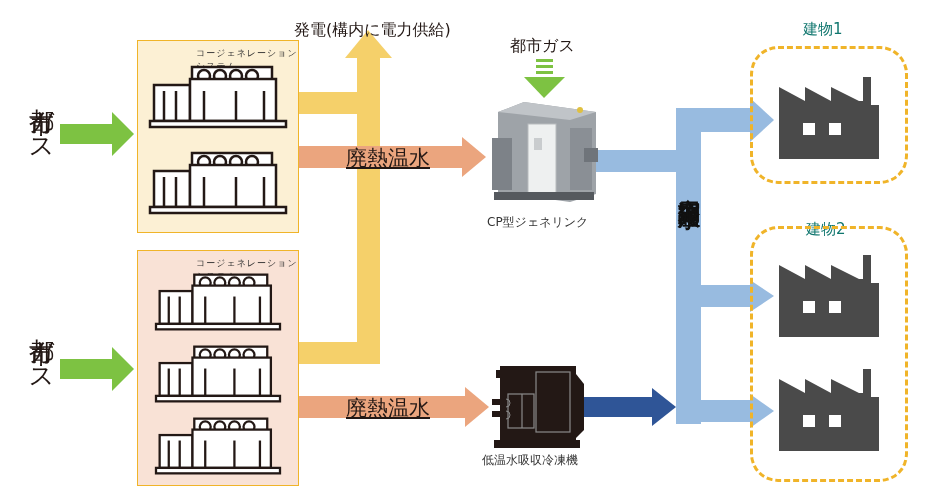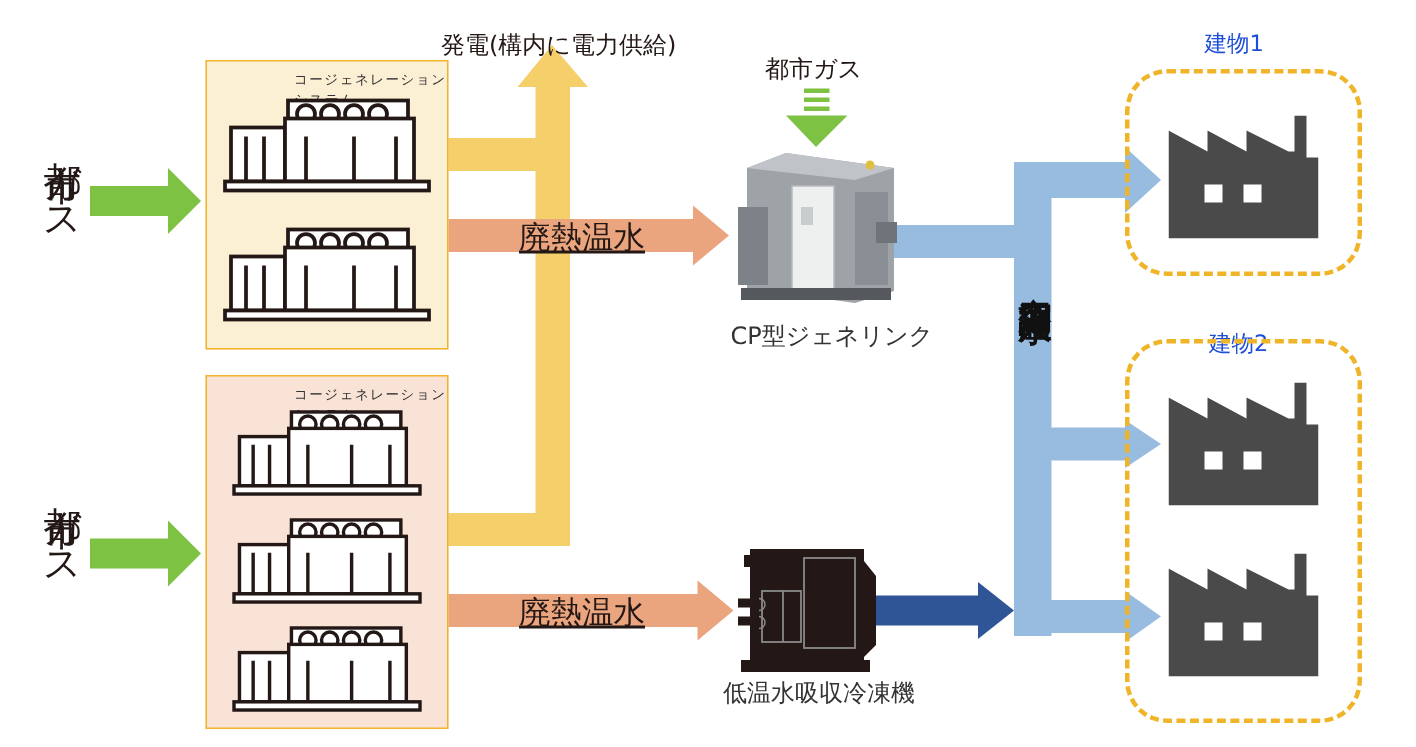--- a/index.html
+++ b/index.html
@@ -3,22 +3,22 @@
 <meta charset="utf-8">
 <style>
   html,body{margin:0;padding:0;background:#ffffff;}
   body{width:944px;height:498px;position:relative;overflow:hidden;font-family:"DejaVu Sans","Liberation Sans",sans-serif;color:#231815;}
   .abs{position:absolute;}
   .vtext{writing-mode:vertical-rl;text-orientation:upright;letter-spacing:2px;}
   .gas-label{font-size:25px;line-height:30px;width:34px;text-align:center;}
   .cogen-box{border:1.5px solid #f0b429;box-sizing:border-box;}
   .cogen-title{font-size:9px;letter-spacing:1px;position:absolute;left:10px;top:6px;color:#333;margin-left:48px;}
   .flow-label{font-size:21px;text-decoration:underline;}
-  .caption{font-size:16px;color:#333;}
-  .bld-label{font-size:15px;color:#1d4ed8;}
+  .caption{font-size:12px;color:#333;}
+  .bld-label{font-size:15px;color:#0f766e;}
   .bld-box{border:3px dashed #f0b429;border-radius:28px;box-sizing:border-box;}
   .trunk-label{font-size:22px;font-weight:bold;line-height:26px;color:#111;}
   svg{position:absolute;left:0;top:0;}
 </style>
 </head>
 <body>
 
 <svg width="944" height="498">
 
   <g fill="#f5d06a">

